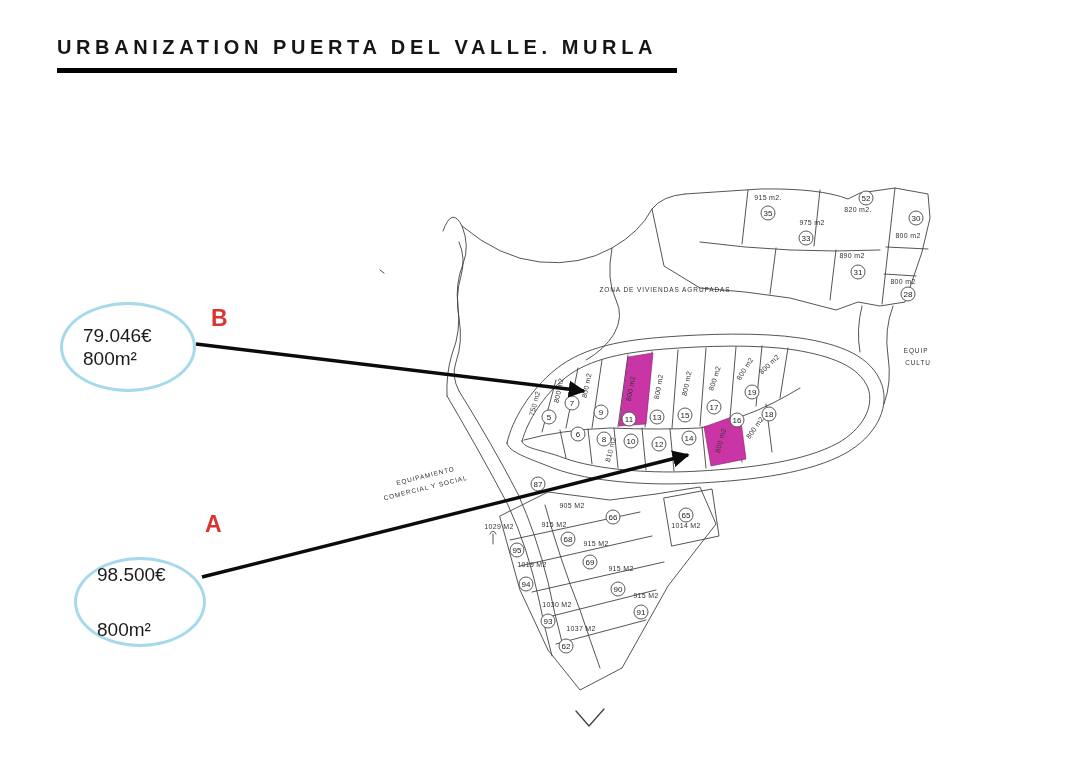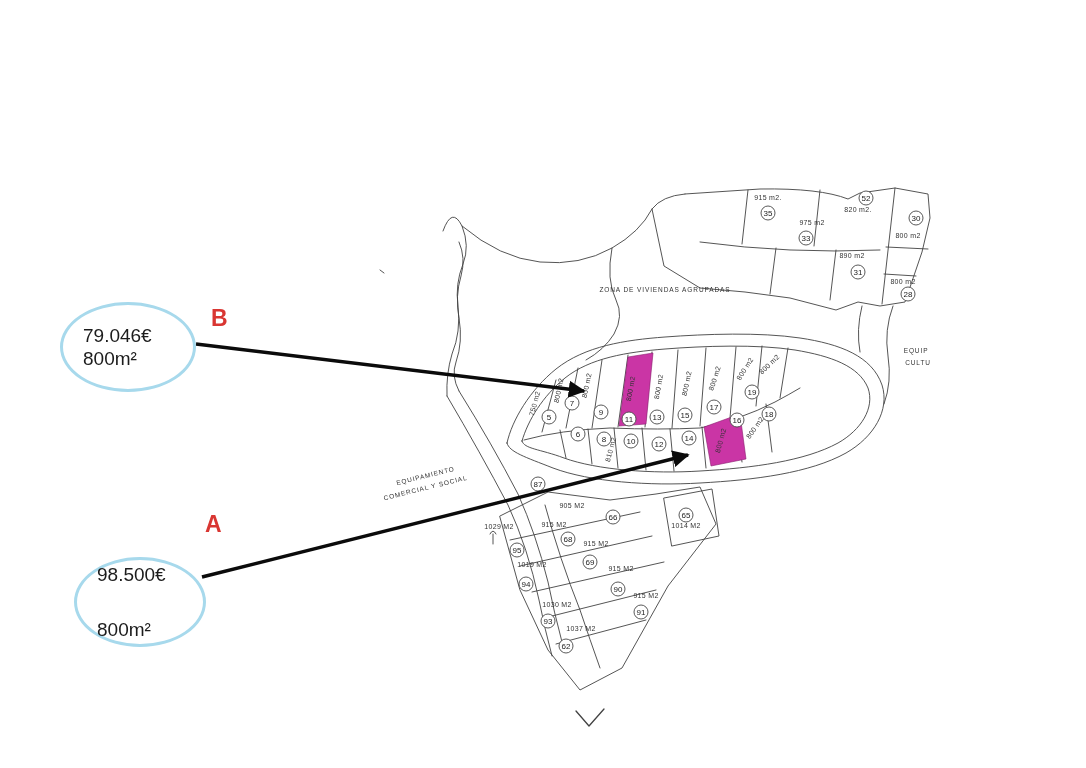--- a/index.html
+++ b/index.html
@@ -27,20 +27,24 @@
   .pnum { font-size:8px; fill:#222; text-anchor:middle; }
   .pnum-c { fill:#ffffff; stroke:#474747; stroke-width:0.9; }
   .alabel { font-size:7px; fill:#333; text-anchor:middle; letter-spacing:0.3px; }
   .zlabel { font-size:6.5px; fill:#333; text-anchor:middle; letter-spacing:0.9px; }
 </style>
 </head>
 <body>
 
 <div class="page">
 
+  <div class="title-wrap">
+    <h1 class="page-title">URBANIZATION PUERTA DEL VALLE. MURLA</h1>
+    <div class="title-rule"></div>
+  </div>
 
   <svg class="map-svg" width="1086" height="768" viewBox="0 0 1086 768">
     <defs>
       <marker id="ah" viewBox="0 0 10 10" refX="9" refY="5" markerWidth="5" markerHeight="5" orient="auto-start-reverse">
         <path d="M0,0 L10,5 L0,10 Z" fill="#0b0b0b"></path>
       </marker>
     </defs>
 
     <g stroke="#424242" stroke-width="0.9" fill="none" stroke-linejoin="round" stroke-linecap="round">
 

